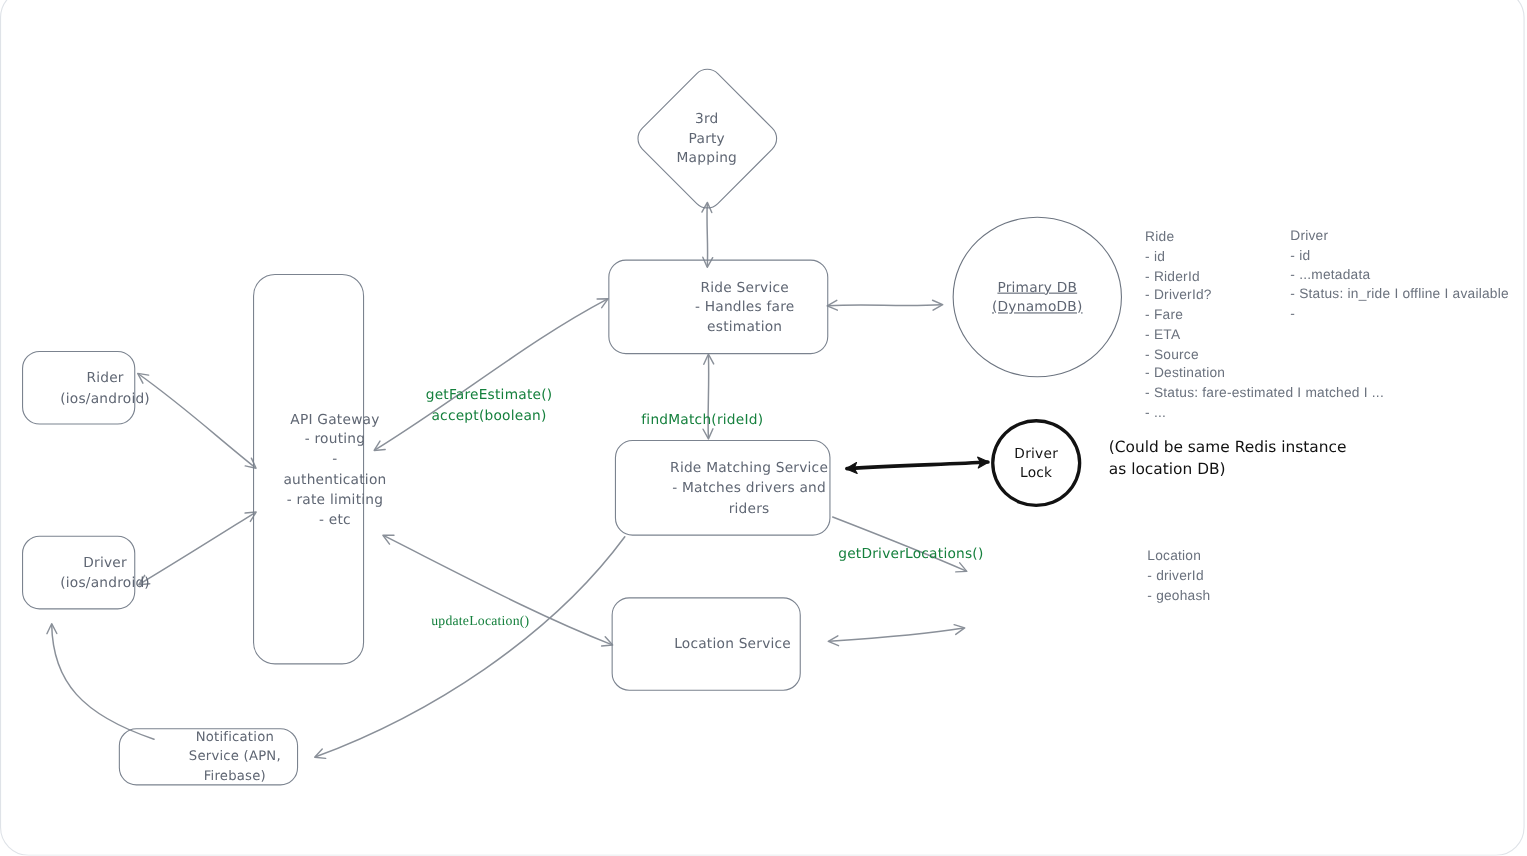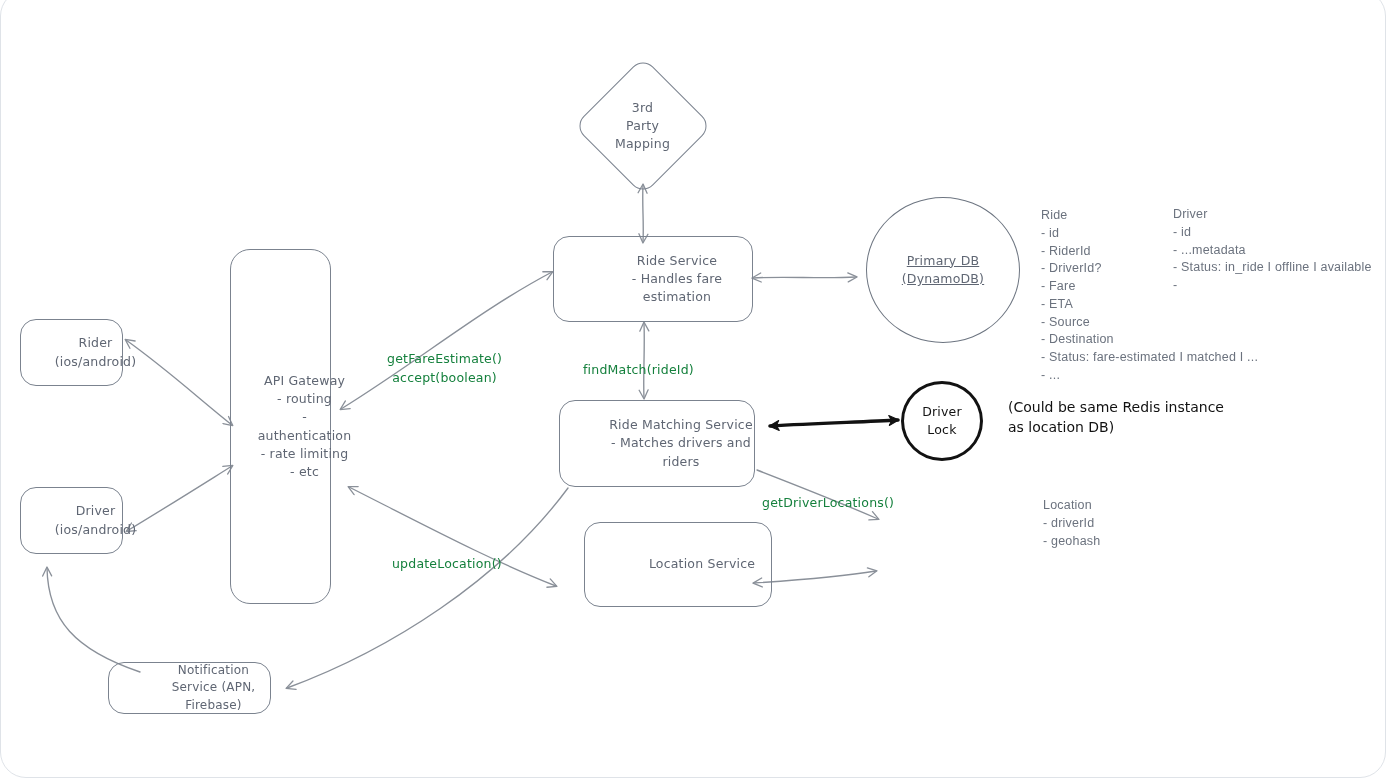--- a/index.html
+++ b/index.html
@@ -182,21 +182,21 @@
   <div class="node rounded-box" style="left:553px; top:236px; width:200px; height:86px; font-size:12.5px;">
     <span class="node-text">Ride Service
 - Handles fare estimation</span>
   </div>
 
   <div class="node rounded-box" style="left:559px; top:400px; width:196px; height:87px; font-size:12.5px;">
     <span class="node-text">Ride Matching Service
 - Matches drivers and riders</span>
   </div>
 
-  <div class="node rounded-box" style="left:556px; top:522px; width:188px; height:85px; font-size:12.5px;margin-left:28px;">
+  <div class="node rounded-box" style="left:556px; top:543px; width:172px; height:85px; font-size:12.5px;">
     <span class="node-text">Location Service</span>
   </div>
 
   <div class="node rounded-box" style="left:108px; top:662px; width:163px; height:52px; font-size:12px;">
     <span class="node-text">Notification Service (APN,
 Firebase)</span>
   </div>
 
   <div class="node circle-node" style="left:866px; top:197px; width:154px; height:146px; font-size:12.5px;text-decoration:underline;">
     <span class="node-text">Primary DB
@@ -205,23 +205,23 @@
 
 
   <div class="node lock-node" style="left:901px; top:381px; width:82px; height:80px; font-size:12.5px;">
     <span class="node-text">Driver
 Lock</span>
   </div>
 
   <div class="edge-label" style="left:387px; top:326px; text-align:center;">getFareEstimate()
 accept(boolean)</div>
 
-  <div class="edge-label" style="left:583px; top:337px;">findMatch(rideId)</div>
-
-  <div class="edge-label" style="left:392px; top:531px;">updateLocation()</div>
+  <div class="edge-label" style="left:583px; top:348px;">findMatch(rideId)</div>
+
+  <div class="edge-label" style="left:392px; top:531px;font-family:Liberation Serif, serif;">updateLocation()</div>
 
   <div class="edge-label" style="left:762px; top:470px;">getDriverLocations()</div>
 
   <div class="note-text" style="left:988px; top:397px;">(Could be same Redis instance
 as location DB)</div>
 
   <div class="schema-block" style="left:1041px; top:207px;">Ride
 - id
 - RiderId
 - DriverId?

